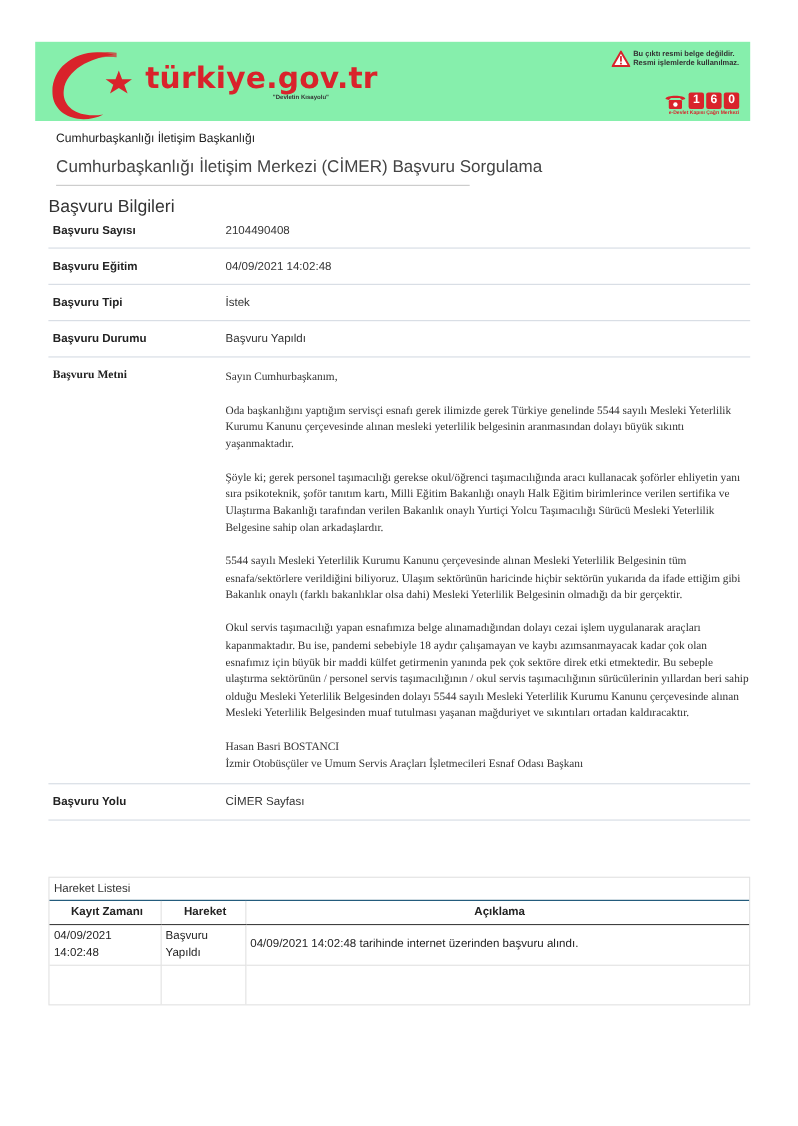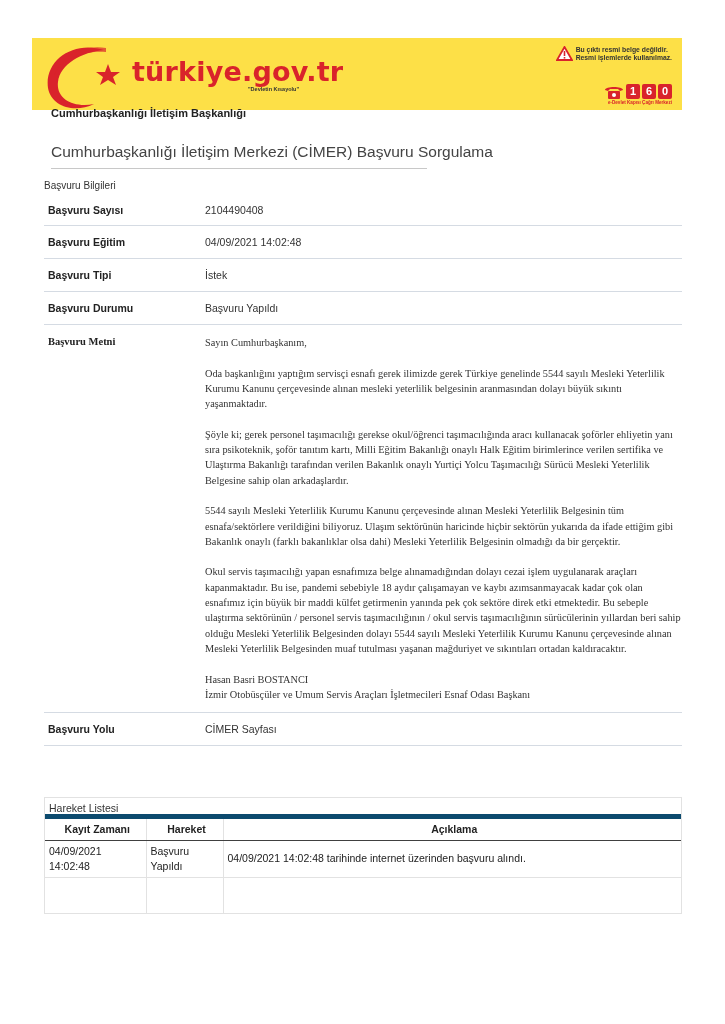--- a/index.html
+++ b/index.html
@@ -8,21 +8,21 @@
       font-family: "DejaVu Sans", sans-serif;
       color: #222;
       position: relative;
       overflow: hidden;
     }
     .page { position: absolute; left: 0; top: 0; width: 725px; height: 1024px; }
 
     
     .banner {
       position: absolute; left: 32px; top: 38px; width: 650px; height: 72px;
-      background: #fde047;
+      background: #86efac;
     }
     .logo { position: absolute; left: 12px; top: 4px; width: 300px; height: 70px; }
     .logo svg { position: absolute; left: 0; top: 0; }
     .logo-text {
       position: absolute; left: 88px; top: 14px;
       font-family: "DejaVu Sans", sans-serif;
       font-weight: bold; font-size: 27px; color: #d9232b; letter-spacing: 0.2px;
     }
     .logo-slogan {
       position: absolute; left: 204px; top: 44px;
@@ -49,35 +49,35 @@
       font-family: "Liberation Sans", sans-serif; font-weight: bold; font-size: 11px;
       text-align: center; line-height: 15px; border-radius: 2px;
     }
     .cc-caption {
       font-family: "Liberation Sans", sans-serif; font-size: 4.6px; color: #d9232b;
       font-weight: bold; margin-top: 1px; white-space: nowrap;
     }
 
     
     .org {
-      position: absolute; left: 51px; top: 107px;
-      font-family: "Liberation Sans", sans-serif; font-weight: bold; font-size: 11px; color: #222;
+      position: absolute; left: 51px; top: 120px;
+      font-family: "Liberation Sans", sans-serif; font-weight: normal; font-size: 11px; color: #222;
     }
     .page-title {
       position: absolute; left: 51px; top: 143px;
       font-family: "Liberation Sans", sans-serif; font-size: 15.5px; color: #444;
     }
     .title-rule {
       position: absolute; left: 51px; top: 168px; width: 376px; height: 1px; background: #c8c8c8;
     }
 
     
     .section-label {
       position: absolute; left: 44px; top: 180px;
-      font-family: "Liberation Sans", sans-serif; font-size: 10px; color: #333;
+      font-family: "Liberation Sans", sans-serif; font-size: 16px; color: #333;
     }
     .info {
       position: absolute; left: 44px; top: 194px; width: 638px;
     }
     .info-row {
       display: flex; border-bottom: 1px solid #d5dbe3;
       font-family: "Liberation Sans", sans-serif; font-size: 10.5px;
     }
     .info-row .k {
       width: 161px; padding-left: 4px; font-weight: bold; color: #222;
@@ -89,21 +89,21 @@
     .row-text .k { padding-top: 1px; }
     .msg p { line-height: 15.3px; margin-bottom: 15.3px; font-size: 10.3px; }
     .msg p:last-child { margin-bottom: 0; }
 
     
     .moves {
       position: absolute; left: 44px; top: 797px; width: 638px;
       border: 1px solid #e2e2e2;
       font-family: "Liberation Sans", sans-serif; font-size: 10.5px; color: #222;
     }
-    .moves-title { height: 21px; line-height: 21px; padding-left: 4px; border-bottom: 5px solid #0c4a6e; color: #333; }
+    .moves-title { height: 21px; line-height: 21px; padding-left: 4px; border-bottom: 1px solid #0c4a6e; color: #333; }
     .moves table { width: 100%; border-collapse: collapse; }
     .moves th {
       text-align: center; font-weight: bold; height: 21px; padding-left: 4px;
       border-bottom: 1px solid #404040; border-right: 1px solid #e2e2e2;
     }
     .moves td {
       vertical-align: middle; padding: 3px 4px; line-height: 15px;
       border-bottom: 1px solid #e2e2e2; border-right: 1px solid #e2e2e2;
     }
     .moves th:last-child, .moves td:last-child { border-right: none; }

